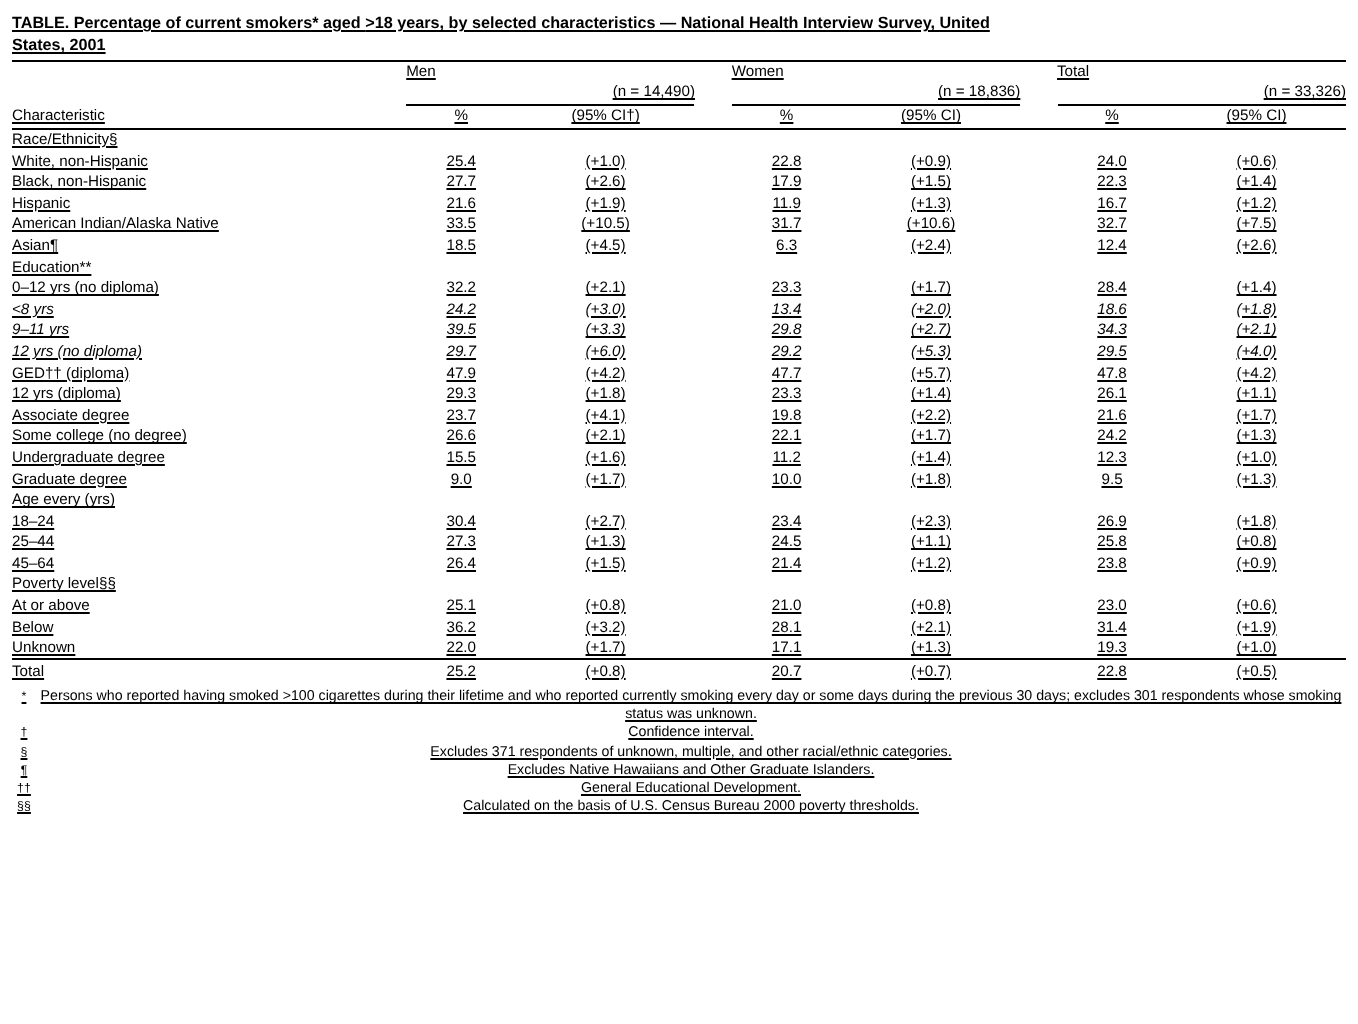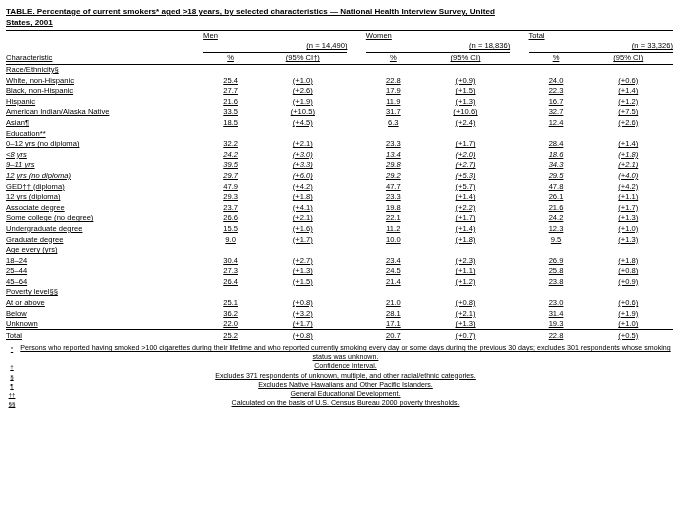--- a/index.html
+++ b/index.html
@@ -456,21 +456,21 @@
       <div class="fn">
         <div class="mark">†</div>
         <div class="txt">Confidence interval.</div>
       </div>
       <div class="fn">
         <div class="mark">§</div>
         <div class="txt">Excludes 371 respondents of unknown, multiple, and other racial/ethnic categories.</div>
       </div>
       <div class="fn">
         <div class="mark">¶</div>
-        <div class="txt">Excludes Native Hawaiians and Other Pacific Islanders.</div>
+        <div class="txt">Excludes Native Hawaiians and Other Graduate Islanders.</div>
       </div>
       <div class="fn">
         <div class="mark">††</div>
         <div class="txt">General Educational Development.</div>
       </div>
       <div class="fn">
         <div class="mark">§§</div>
         <div class="txt">Calculated on the basis of U.S. Census Bureau 2000 poverty thresholds.</div>
       </div>
     </div>

